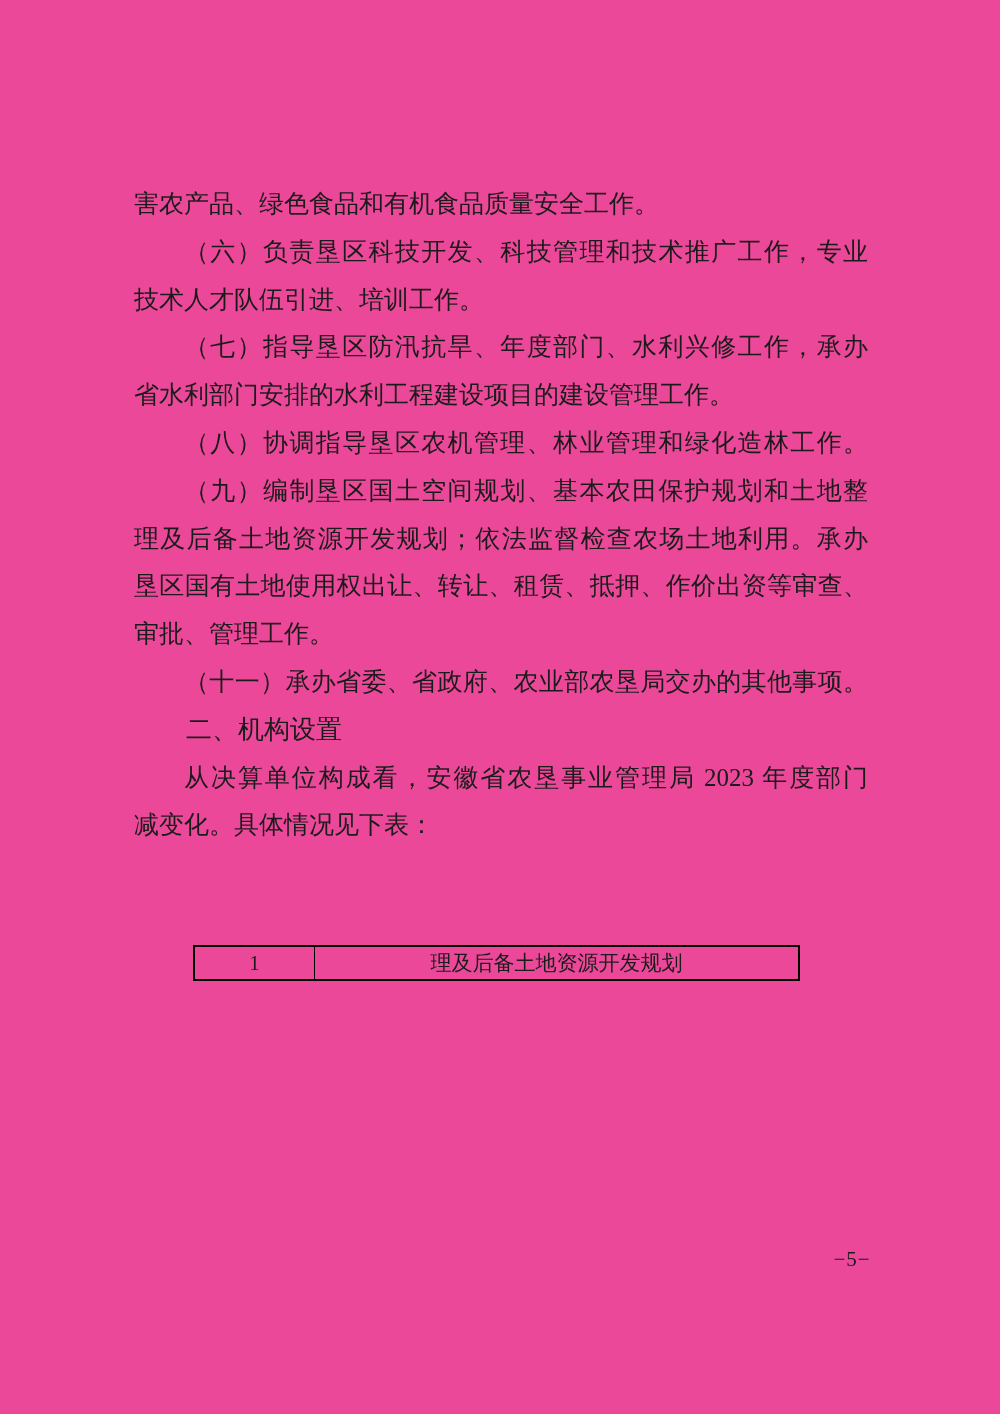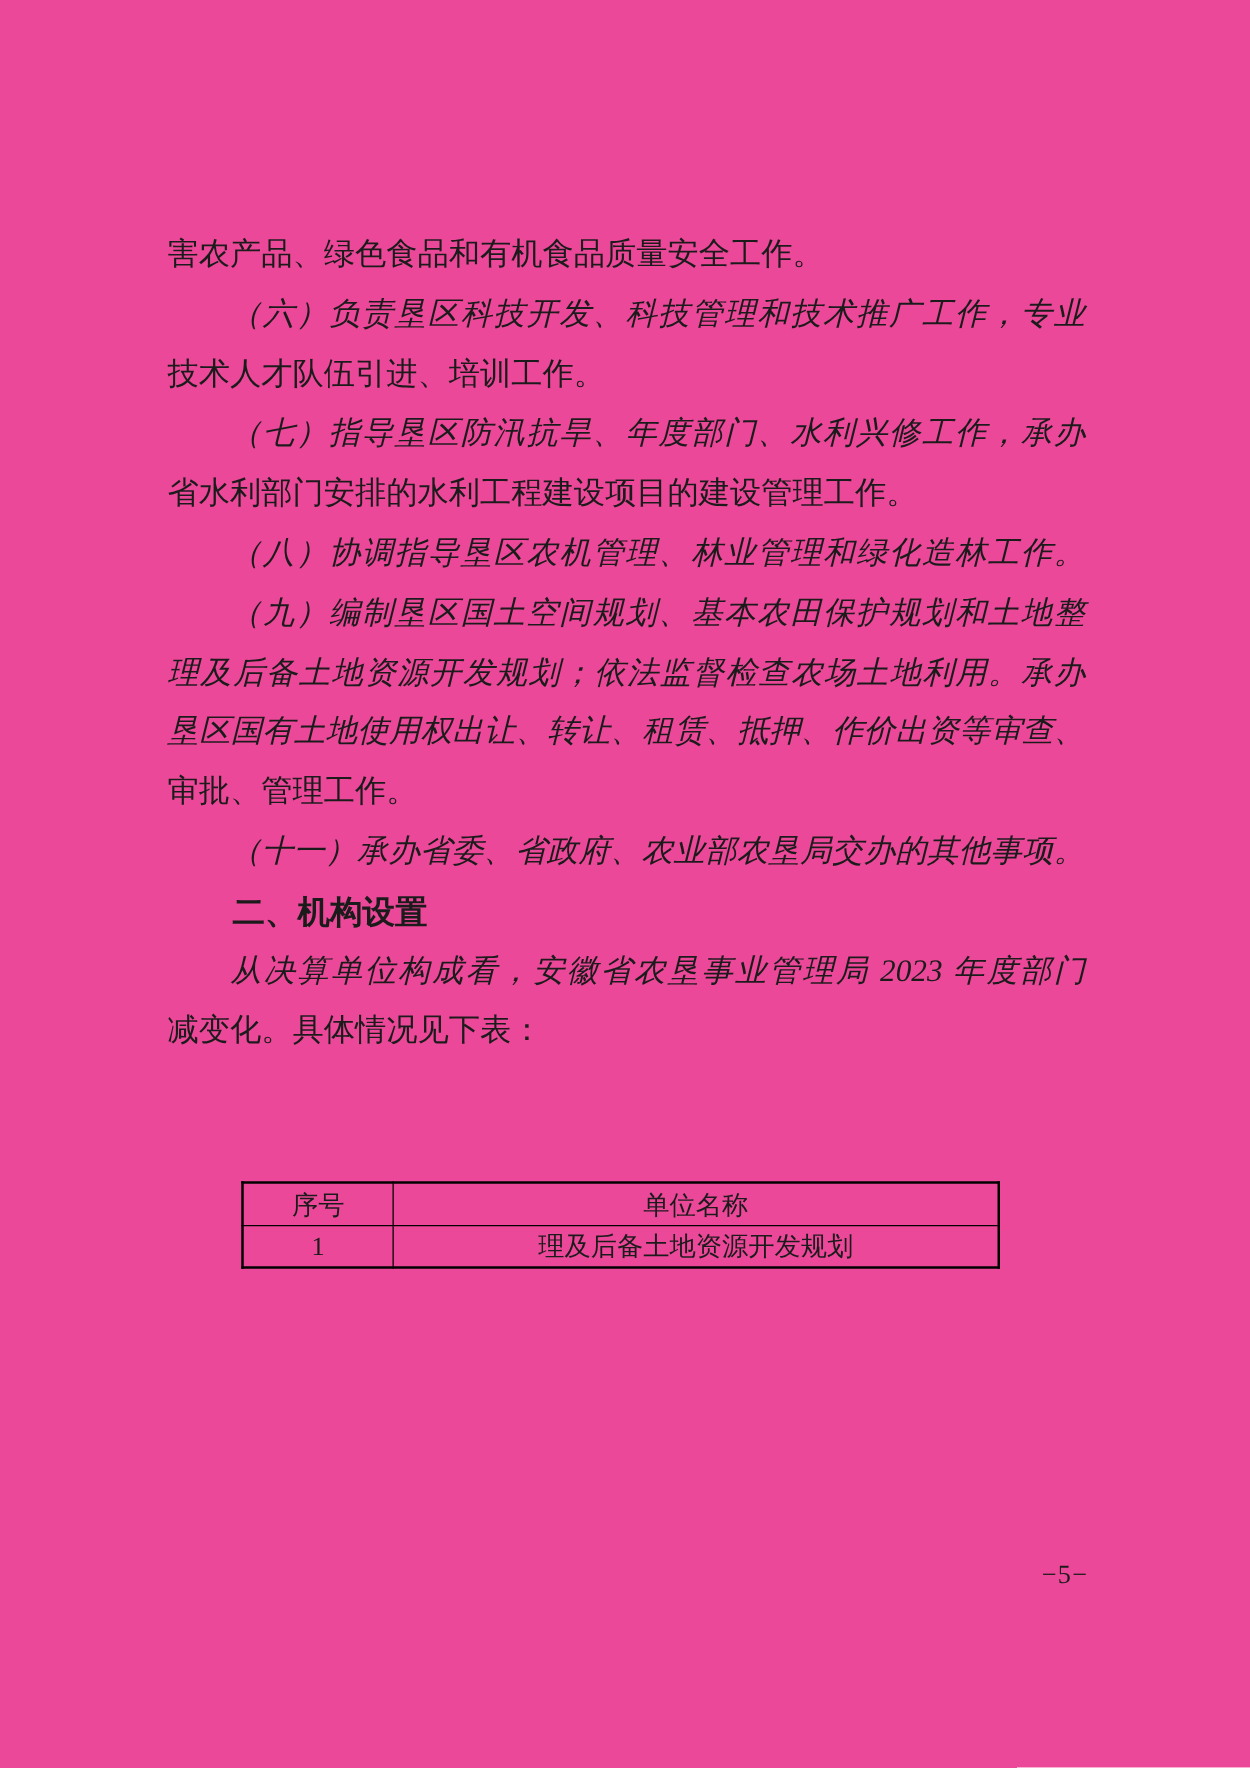--- a/index.html
+++ b/index.html
@@ -26,25 +26,24 @@
   }
   .line {
     height: 47.8px;
     overflow: visible;
     white-space: normal;
   }
   .indent { text-indent: 2em; }
   .fill {
     text-align: justify;
     text-align-last: justify;
-    font-style: italic;
   }
   .heading {
     font-family: "Liberation Sans", sans-serif;
-    font-weight: bold;
+    font-weight: normal;
     font-size: 26px;
   }
   .unit-table {
     position: absolute;
     left: 193px;
     top: 945px;
     width: 607px;
     border-collapse: collapse;
     table-layout: fixed;
     font-size: 21px;
@@ -88,24 +87,20 @@
     <div class="line fill">垦区国有土地使用权出让、转让、租赁、抵押、作价出资等审查、</div>
     <div class="line">审批、管理工作。</div>
     <div class="line indent fill">（十一）承办省委、省政府、农业部农垦局交办的其他事项。</div>
     <div class="line indent heading">二、机构设置</div>
     <div class="line indent fill">从决算单位构成看，安徽省农垦事业管理局 2023 年度部门</div>
     <div class="line">减变化。具体情况见下表：</div>
   </div>
 
   <table class="unit-table">
     <tbody>
-      <tr class="row-header">
-        <th class="col-index">序号</th>
-        <th class="col-name">单位名称</th>
-      </tr>
       <tr class="row-data">
         <td class="col-index">1</td>
         <td class="col-name">理及后备土地资源开发规划</td>
       </tr>
     </tbody>
   </table>
 
   <div class="page-num">−5−</div>
 
 </div>

